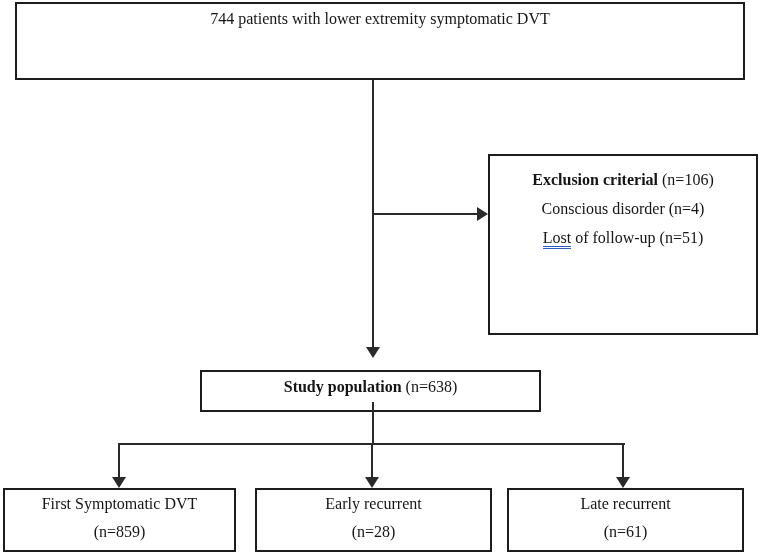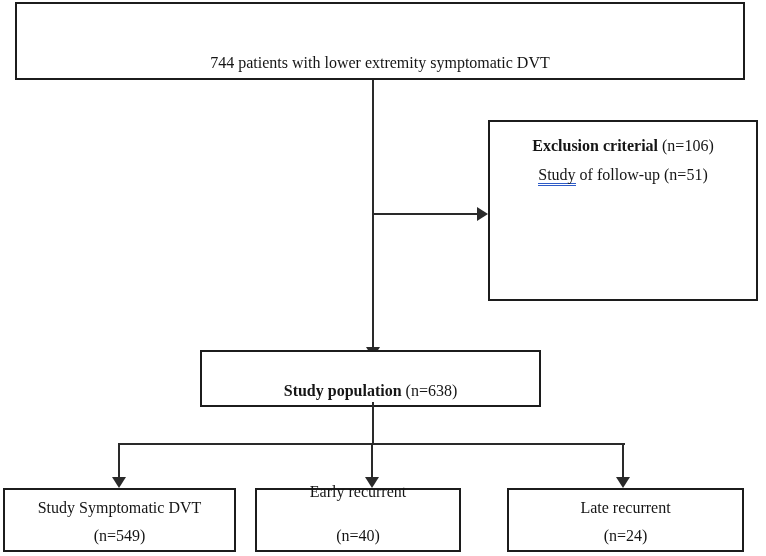--- a/index.html
+++ b/index.html
@@ -17,28 +17,29 @@
     overflow: hidden;
   }
   .box {
     position: absolute;
     border: 2px solid #1c1c1c;
     background: #ffffff;
     box-sizing: border-box;
     display: flex;
     flex-direction: column;
     align-items: center;
-    justify-content: flex-end;
+    justify-content: flex-start;
     text-align: center;
     font-size: 16px;
     line-height: 29px;
   }
   .box.top-align {
     justify-content: flex-start;
     padding-top: 9px;
+    margin-top: 34px;
   }
   .bold { font-weight: bold; }
   .line {
     position: absolute;
     background: #2a2a2a;
   }
   .arrow-down {
     position: absolute;
     width: 0;
     height: 0;
@@ -49,23 +50,23 @@
   .arrow-right {
     position: absolute;
     width: 0;
     height: 0;
     border-top: 7px solid transparent;
     border-bottom: 7px solid transparent;
     border-left: 11px solid #2a2a2a;
   }
   #top-box      { left: 15px;  top: 2px;   width: 730px; height: 78px; line-height: 30px; }
   #exclusion-box{ left: 488px; top: 120px; width: 270px; height: 181px; }
-  #study-box    { left: 200px; top: 350px; width: 341px; height: 57px; }
+  #study-box    { left: 200px; top: 370px; width: 341px; height: 42px; }
   #first-box    { left: 3px;   top: 488px; width: 233px; height: 64px; line-height: 28px; }
-  #early-box    { left: 255px; top: 488px; width: 206px; height: 64px; line-height: 28px; gap: 16px; }
+  #early-box    { left: 255px; top: 488px; width: 237px; height: 64px; line-height: 28px; }
   #late-box     { left: 507px; top: 488px; width: 237px; height: 64px; line-height: 28px; }
   #v1 { left: 372px; top: 80px;  width: 2px;   height: 268px; }
   #h1 { left: 372px; top: 213px; width: 105px; height: 2px; }
   #v2 { left: 372px; top: 402px; width: 2px;   height: 42px; }
   #h2 { left: 118px; top: 443px; width: 507px; height: 2px; }
   #d1 { left: 118px; top: 443px; width: 2px;   height: 35px; }
   #d2 { left: 371px; top: 443px; width: 2px;   height: 35px; }
   #d3 { left: 622px; top: 443px; width: 2px;   height: 35px; }
   #a1 { left: 366px; top: 347px; }
   #a2 { left: 477px; top: 207px; }
@@ -87,46 +88,47 @@
 
   <div class="line" id="v1"></div>
   <div class="line" id="h1"></div>
   <div class="arrow-right" id="a2"></div>
   <div class="arrow-down" id="a1"></div>
 
   <div class="box top-align" id="exclusion-box">
     <div>
       <span class="bold">Exclusion criterial</span><span> (n=106)</span>
     </div>
+    <div>Conscious disorder (n=4)</div>
     <div>
-      <span class="grammar-underline">Study</span><span> of follow-up (n=51)</span>
+      <span class="grammar-underline">Lost</span><span> of follow-up (n=51)</span>
     </div>
   </div>
 
   <div class="box" id="study-box">
     <div>
       <span class="bold">Study population</span><span> (n=638)</span>
     </div>
   </div>
 
   <div class="line" id="v2"></div>
   <div class="line" id="h2"></div>
   <div class="line" id="d1"></div>
   <div class="line" id="d2"></div>
   <div class="line" id="d3"></div>
   <div class="arrow-down" id="a3"></div>
   <div class="arrow-down" id="a4"></div>
   <div class="arrow-down" id="a5"></div>
 
   <div class="box" id="first-box">
-    <div>Study Symptomatic DVT</div>
-    <div>(n=549)</div>
+    <div>First Symptomatic DVT</div>
+    <div>(n=859)</div>
   </div>
   <div class="box" id="early-box">
     <div>Early recurrent</div>
-    <div>(n=40)</div>
+    <div>(n=28)</div>
   </div>
   <div class="box" id="late-box">
     <div>Late recurrent</div>
-    <div>(n=24)</div>
+    <div>(n=61)</div>
   </div>
 
 </div>
 
 </body></html>

